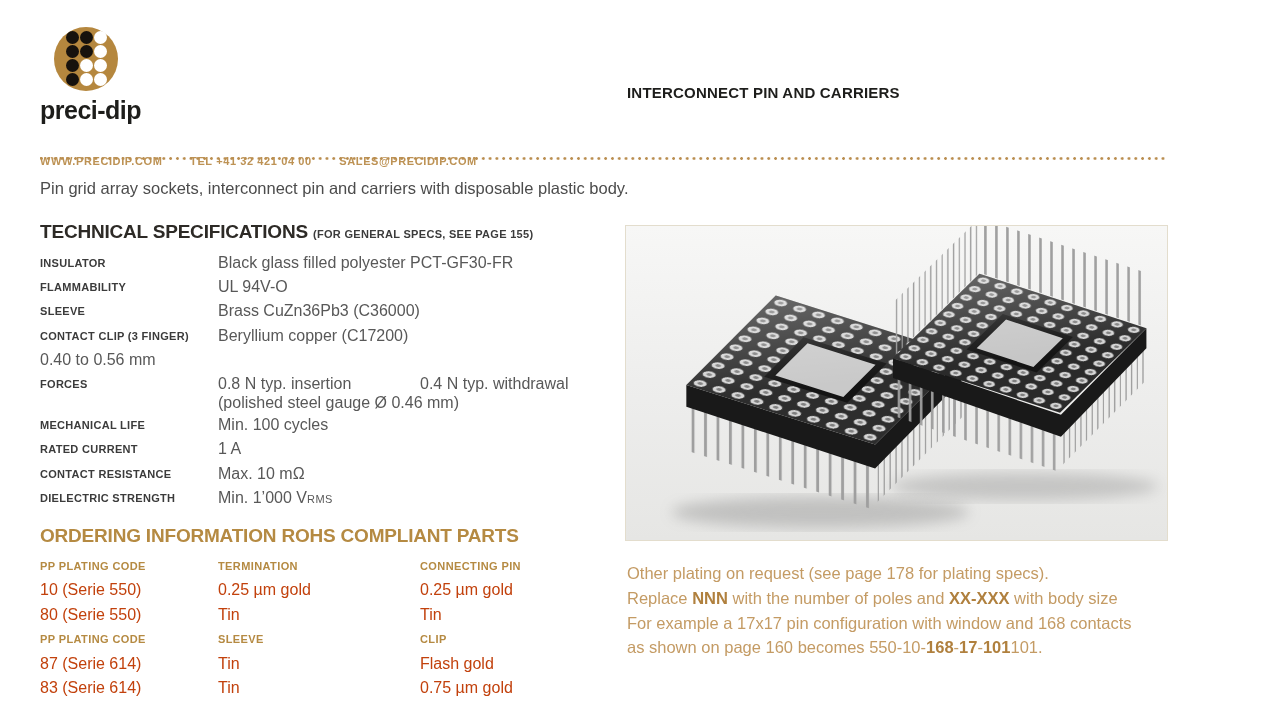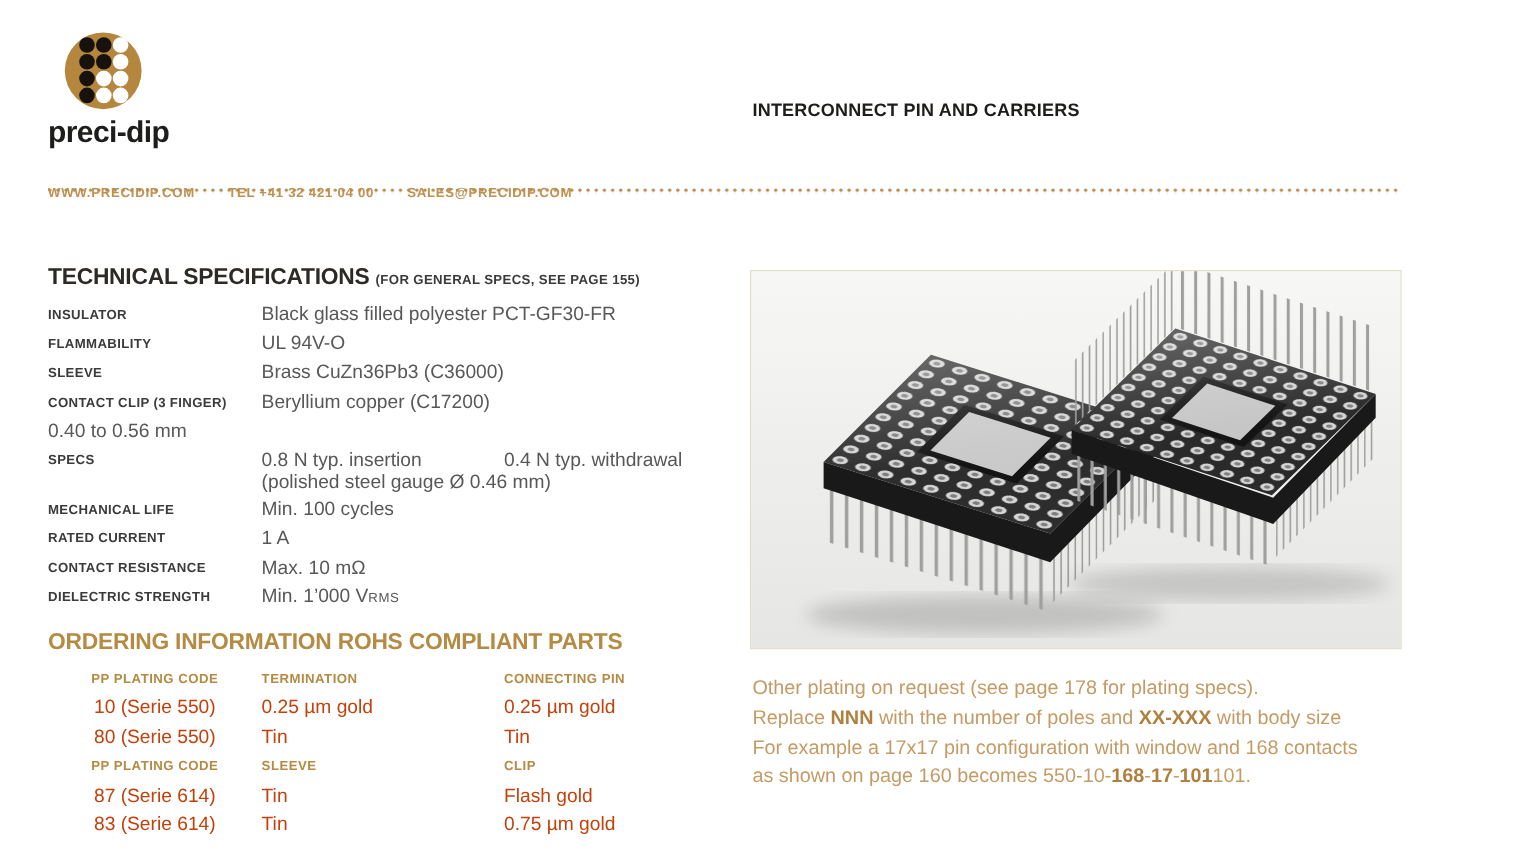--- a/index.html
+++ b/index.html
@@ -46,21 +46,21 @@
   .spec-value { position:relative; font-size:16px; color:#585858; }
   .spec-value .value2 { position:absolute; left:202px; top:0; white-space:nowrap; }
   .spec-value .vnote { line-height:20px; margin-top:-3px; }
   .spec-value .sub { font-size:11px; letter-spacing:0.5px; }
 
   
   .ordering { position:absolute; left:40px; top:525px; width:588px; }
   .ordering-heading { font-size:19px; font-weight:700; color:#b58a42; letter-spacing:-0.2px;
                       margin-bottom:7px; }
   .ord-row { display:flex; line-height:24.4px; }
-  .ord-row .c1 { width:178px; flex:0 0 178px;text-align:center; }
+  .ord-row .c1 { width:178px; flex:0 0 178px; }
   .ord-row .c2 { width:202px; flex:0 0 202px; }
   .ord-row .c3 { flex:1; }
   .ord-head { font-size:11px; font-weight:700; color:#b58a42; letter-spacing:0.4px; }
   .ord-cell { font-size:16px; color:#c2410c; }
 
   
   .photo { position:absolute; left:625px; top:225px; width:543px; height:316px;
            border:1px solid #e3ddcd;
            background:linear-gradient(180deg,#f7f7f6 0%, #ededec 55%, #e6e6e4 100%); }
   .photo svg { display:block; width:100%; height:100%; }
@@ -95,20 +95,21 @@
 
   <div class="contact">
     <span>WWW.PRECIDIP.COM</span>
     <span>TEL +41 32 421 04 00</span>
     <span>SALES@PRECIDIP.COM</span>
   </div>
   <div class="dotted-rule"></div>
 
   <div class="doc-subtitle">INTERCONNECT PIN AND CARRIERS</div>
 
+  <div class="intro">Pin grid array sockets, interconnect pin and carriers with disposable plastic body.</div>
 
   <div class="specs">
     <div class="specs-heading">
       <span>TECHNICAL SPECIFICATIONS</span>
       <span class="note">(FOR GENERAL SPECS, SEE PAGE 155)</span>
     </div>
     <div id="spec-rows">
         <div class="spec-row">
           <div class="spec-label">INSULATOR</div>
           <div class="spec-value"><span>Black glass filled polyester PCT-GF30-FR</span></div>
@@ -122,21 +123,21 @@
           <div class="spec-value"><span>Brass CuZn36Pb3 (C36000)</span></div>
         </div>
         <div class="spec-row">
           <div class="spec-label">CONTACT CLIP (3 FINGER)</div>
           <div class="spec-value"><span>Beryllium copper (C17200)</span></div>
         </div>
         <div class="spec-row">
           <div class="spec-value"><span>0.40 to 0.56 mm</span></div>
         </div>
         <div class="spec-row">
-          <div class="spec-label">SPECS</div>
+          <div class="spec-label">FORCES</div>
           <div class="spec-value"><span>0.8 N typ. insertion</span><span class="value2">0.4 N typ. withdrawal</span><div class="vnote">(polished steel gauge Ø 0.46 mm)</div></div>
         </div>
         <div class="spec-row">
           <div class="spec-label">MECHANICAL LIFE</div>
           <div class="spec-value"><span>Min. 100 cycles</span></div>
         </div>
         <div class="spec-row">
           <div class="spec-label">RATED CURRENT</div>
           <div class="spec-value"><span>1 A</span></div>
         </div>

